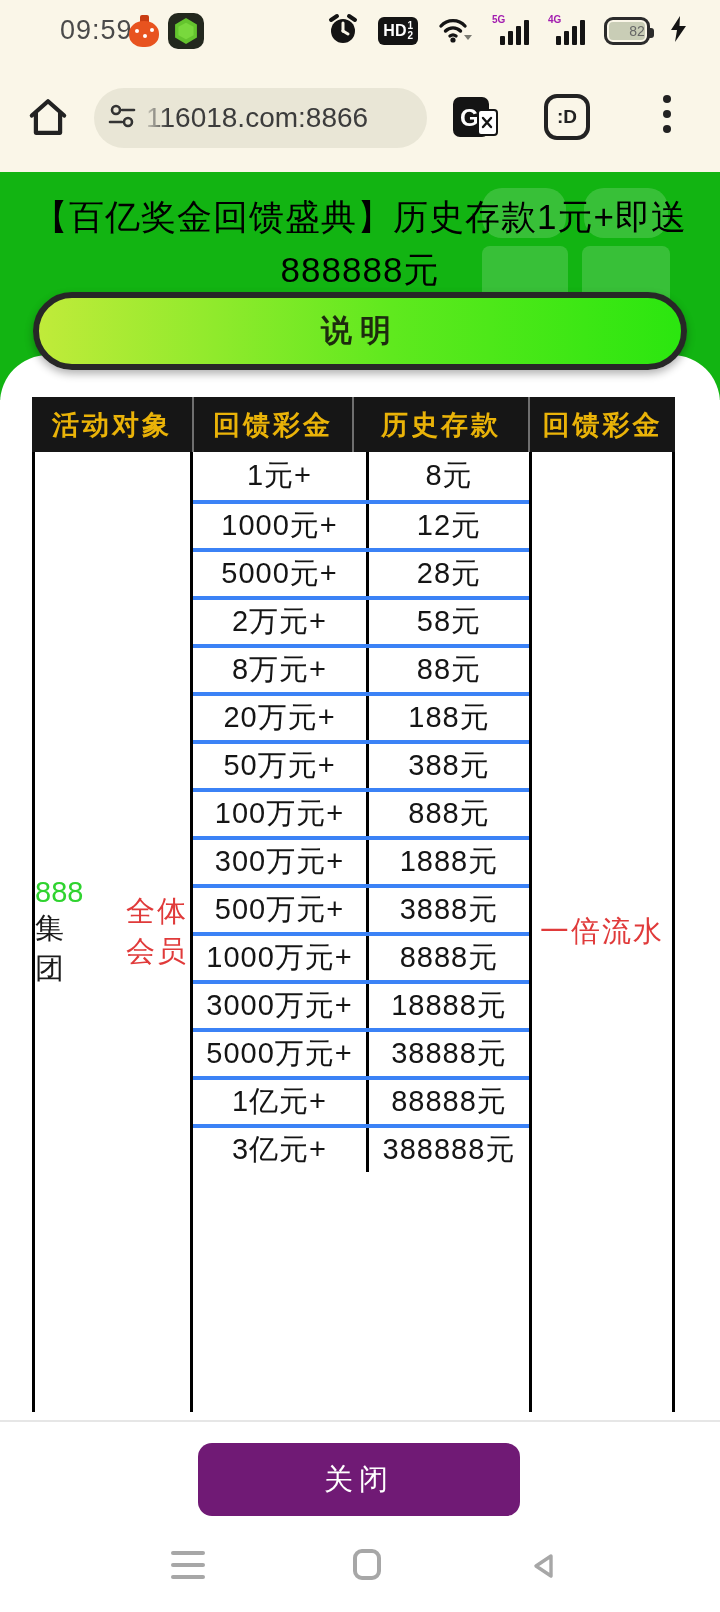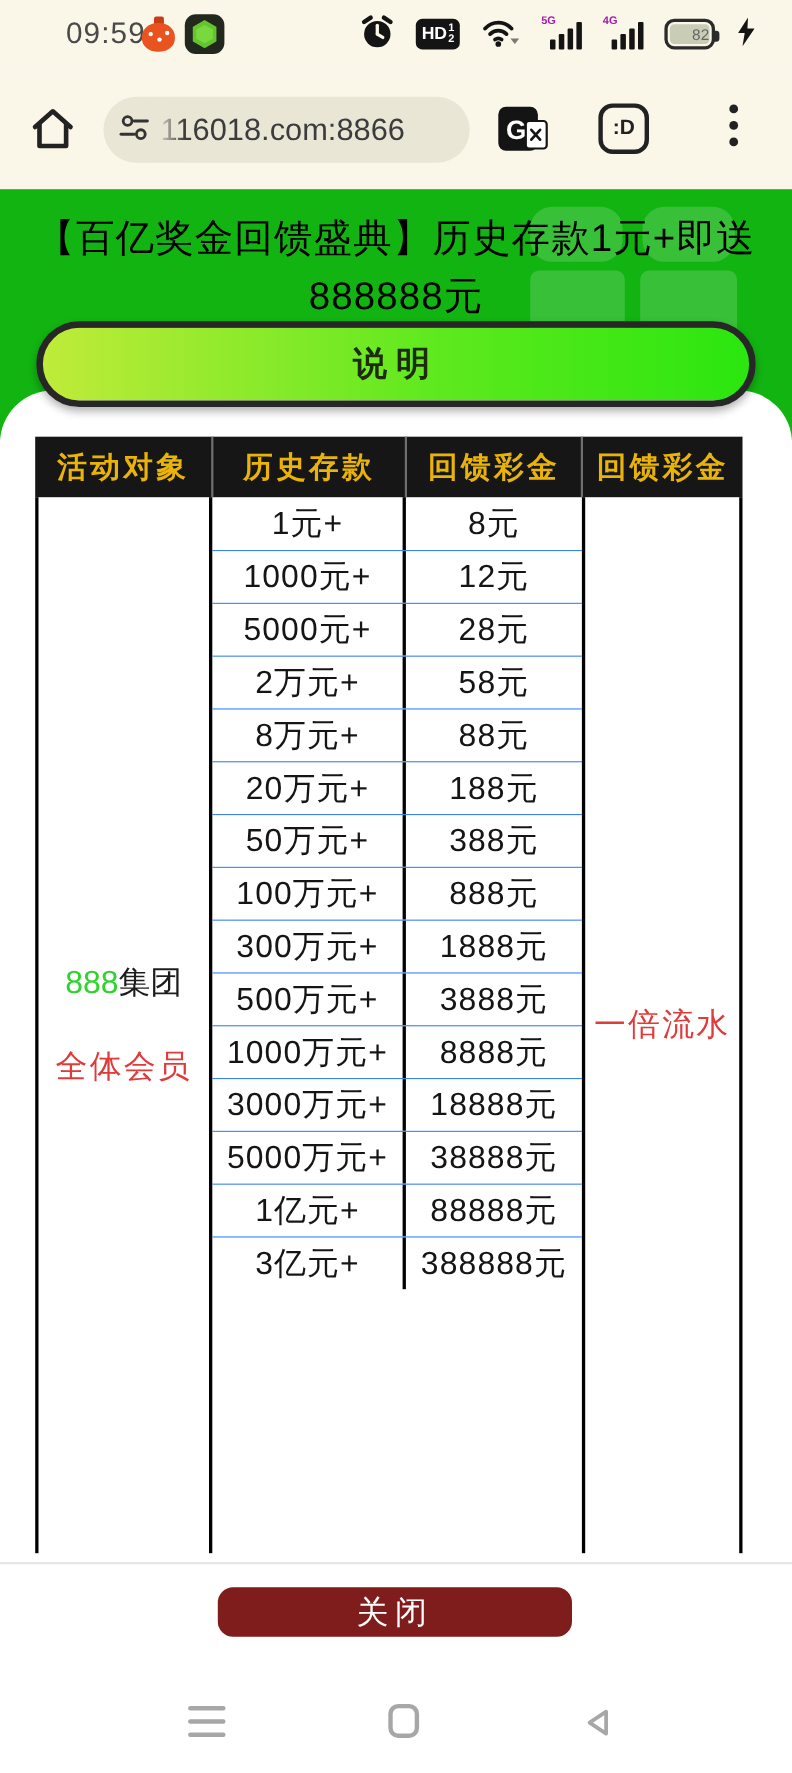--- a/index.html
+++ b/index.html
@@ -64,34 +64,34 @@
     border:6px solid #272727; background:linear-gradient(90deg,#c0eb3a 0%, #5fe91e 55%, #2be60f 100%);
     display:flex; align-items:center; justify-content:center; font-size:31px; font-weight:bold; color:#1d2b0e;
     box-shadow:0 4px 8px rgba(0,0,0,.30); letter-spacing:8px; }
   
   .tbl { position:absolute; left:32px; top:397px; width:643px; }
   .thead { display:flex; height:55px; background:#161616; align-items:stretch; }
   .th { display:flex; align-items:center; justify-content:center; font-size:27px; font-weight:bold; color:#eab308; letter-spacing:3px; }
   .th + .th { border-left:2px solid #6f6f6f; }
   .th.c1 { width:160px; } .th.c2 { width:176px; } .th.c3 { width:160px; } .th.c4 { flex:1; }
   .tbody { display:flex; height:960px; border-left:3px solid #000; border-right:3px solid #000; }
-  .col-merged { display:flex; flex-direction:column; align-items:center; justify-content:center; font-size:29px; }
+  .col-merged { display:flex; flex-direction:row; align-items:center; justify-content:center; font-size:29px; }
   .col-a { width:158px; border-right:3px solid #000; gap:36px; }
   .mid { width:336px; display:flex; flex-direction:column; }
   .row { height:48px; display:flex; }
-  .row + .row { border-top:1px solid #3b82f6; }
+  .row + .row { border-top:4px solid #3b82f6; }
   .cell { display:flex; align-items:center; justify-content:center; font-size:29px; color:#151515; letter-spacing:1px; }
   .cell-deposit { width:176px; border-right:3px solid #000; }
   .cell-bonus { flex:1; }
   .col-d { flex:1; border-left:3px solid #000; color:#e03a3a; letter-spacing:2px; }
   .grp-green { color:#2fd32f; }
   .grp-red { color:#e03a3a; letter-spacing:2px; }
   
   .foot-divider { position:absolute; top:1420px; left:0; width:720px; height:2px; background:#e6e6e6; }
-  .close-btn { position:absolute; left:198px; top:1443px; width:322px; height:45px; border-radius:14px; background:#7f1d1d;
+  .close-btn { position:absolute; left:198px; top:1443px; width:322px; height:73px; border-radius:14px; background:#701a75;
     display:flex; align-items:center; justify-content:center; color:#ffffff; font-size:29px; letter-spacing:6px; }
   
   .nav-menu { position:absolute; left:171px; top:1551px; width:34px; }
   .nav-menu i { display:block; width:34px; height:4px; background:#a7a7a7; border-radius:2px; margin-bottom:8px; }
   .nav-home { position:absolute; left:353px; top:1549px; width:28px; height:31px; border:4px solid #a7a7a7; border-radius:9px; }
   .nav-back { position:absolute; left:528px; top:1550px; }
 </style>
 </head>
 <body>
 
@@ -220,22 +220,22 @@
   <div class="banner-title">【百亿奖金回馈盛典】历史存款1元+即送888888元</div>
 </div>
 
 <div class="panel"></div>
 
 <div class="info-btn">说明</div>
 
 <div class="tbl">
   <div class="thead">
     <div class="th c1">活动对象</div>
+    <div class="th c3">回馈彩金</div>
     <div class="th c2">历史存款</div>
-    <div class="th c3">回馈彩金</div>
     <div class="th c4">回馈彩金</div>
   </div>
   <div class="tbody">
     <div class="col-merged col-a">
       <span>
         <span class="grp-green">888</span><span>集团</span>
       </span>
       <span class="grp-red">全体会员</span>
     </div>
     <div class="mid">

